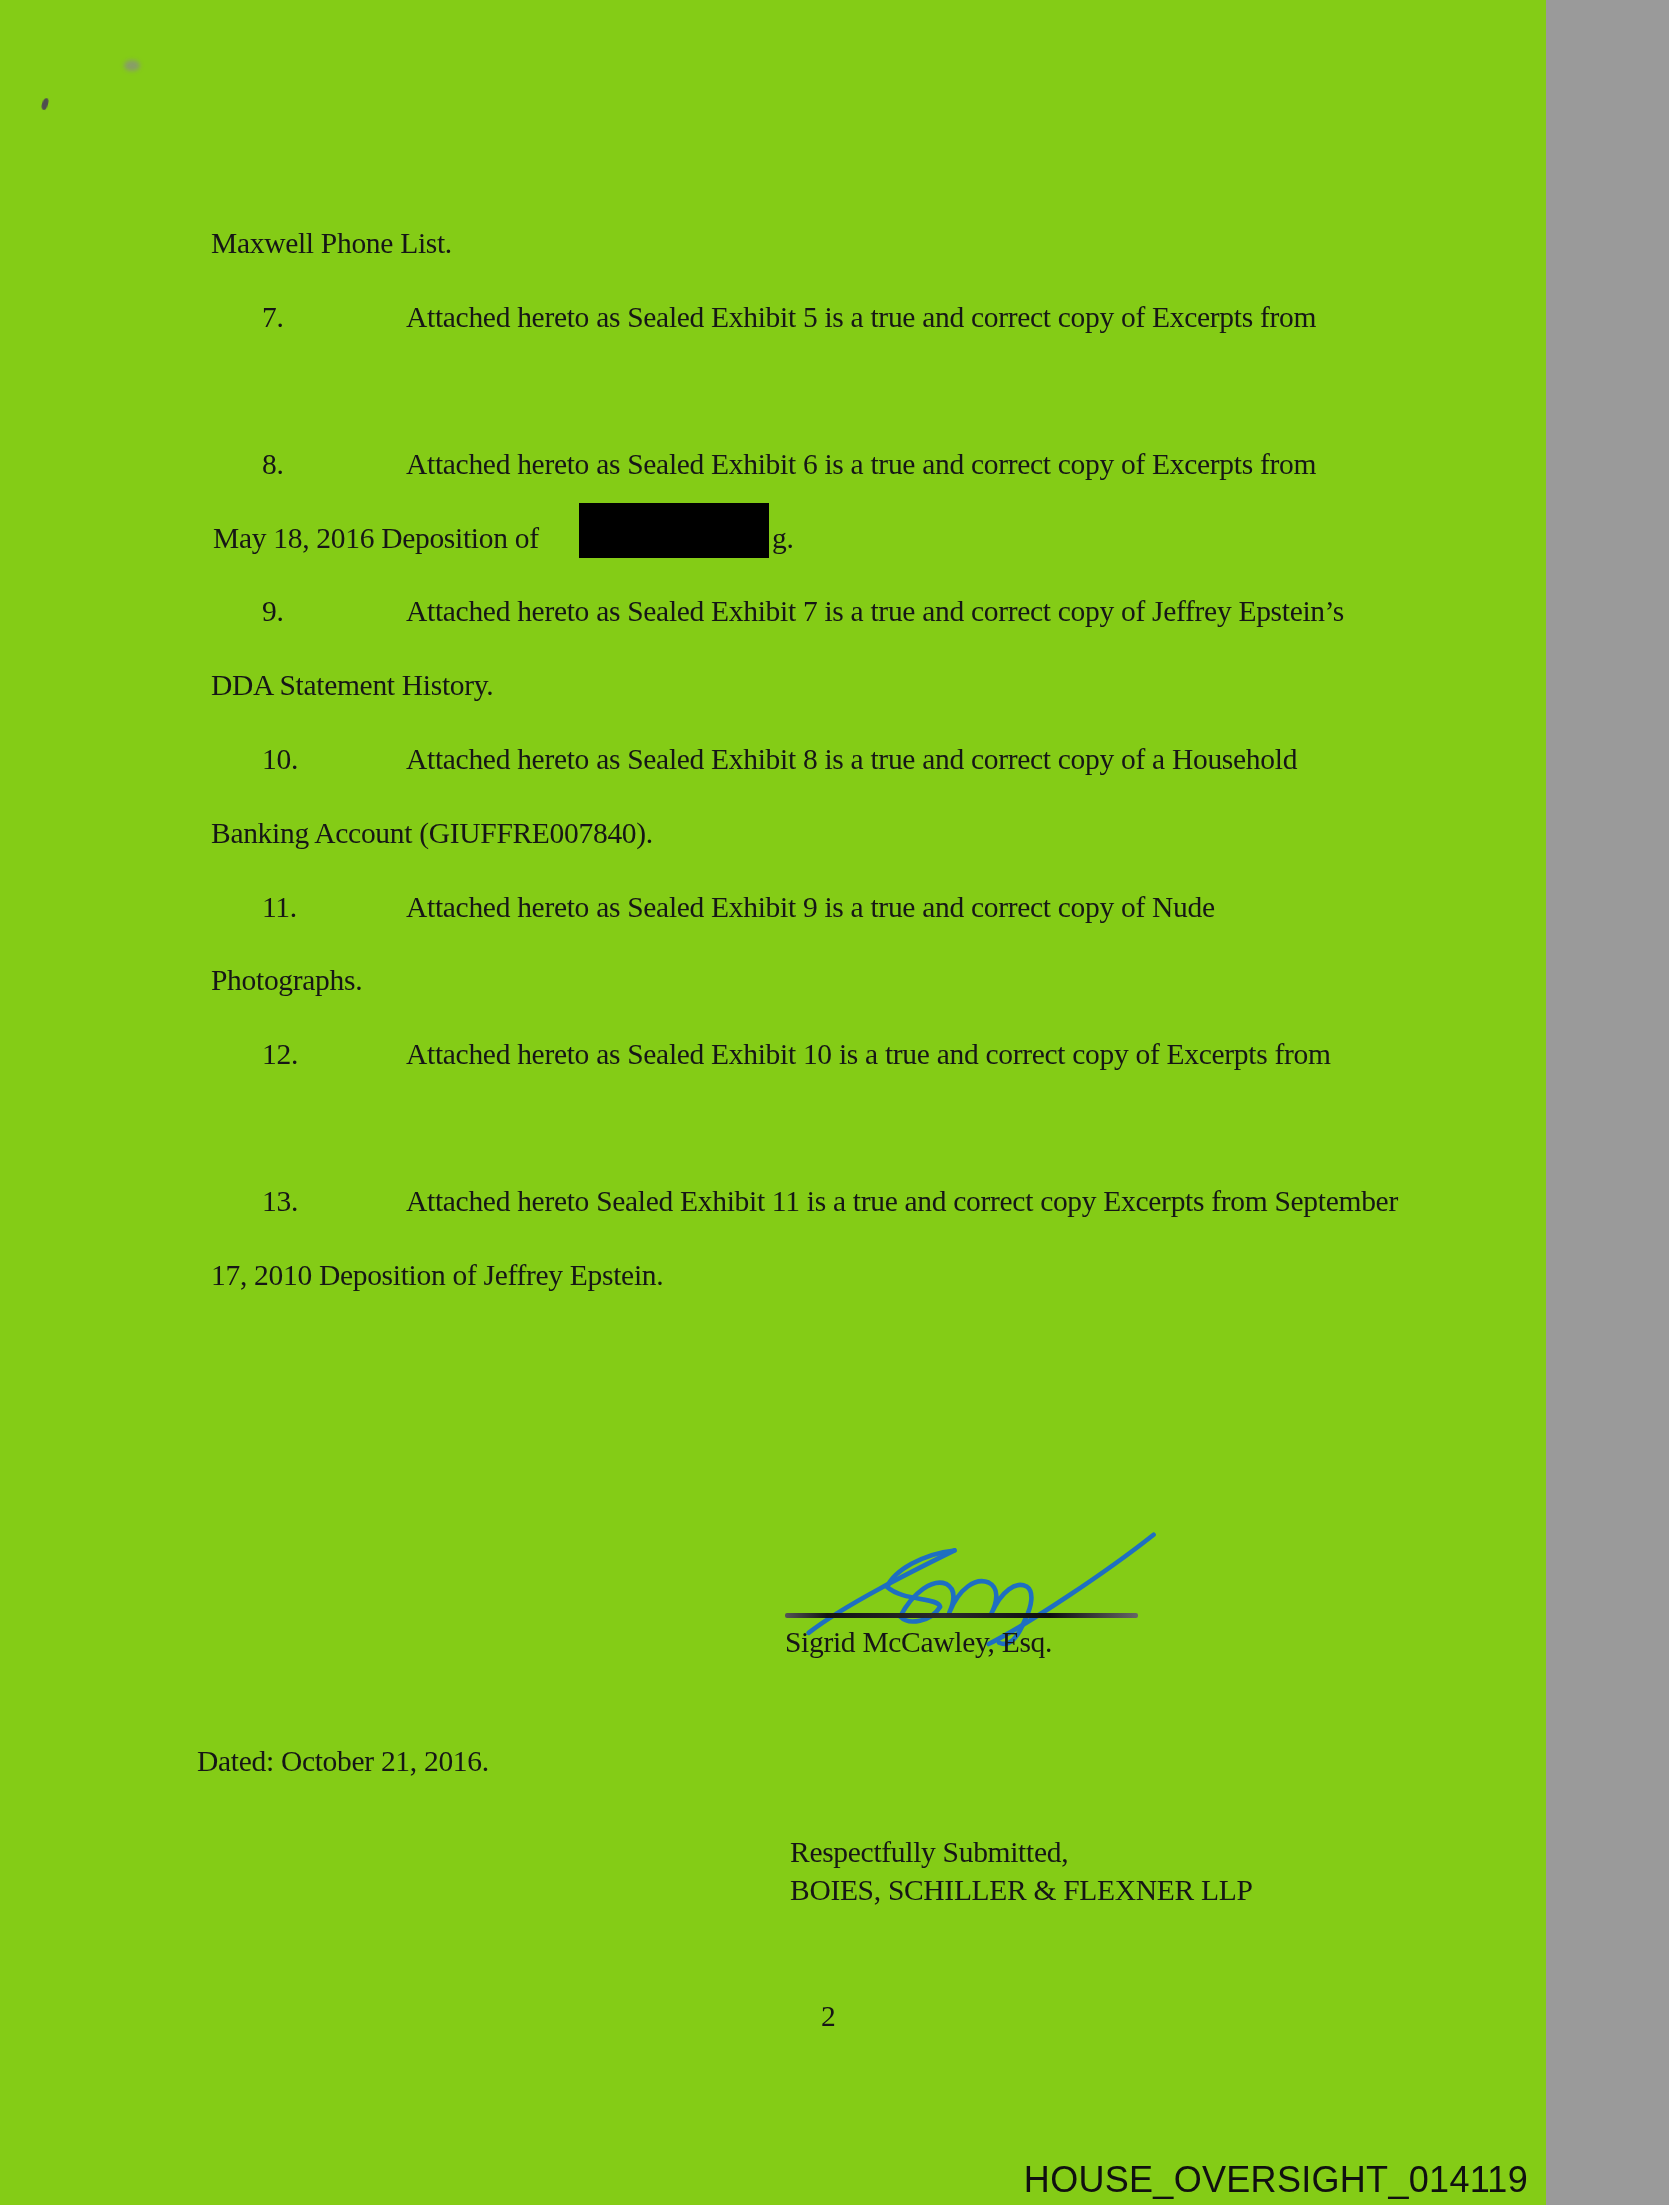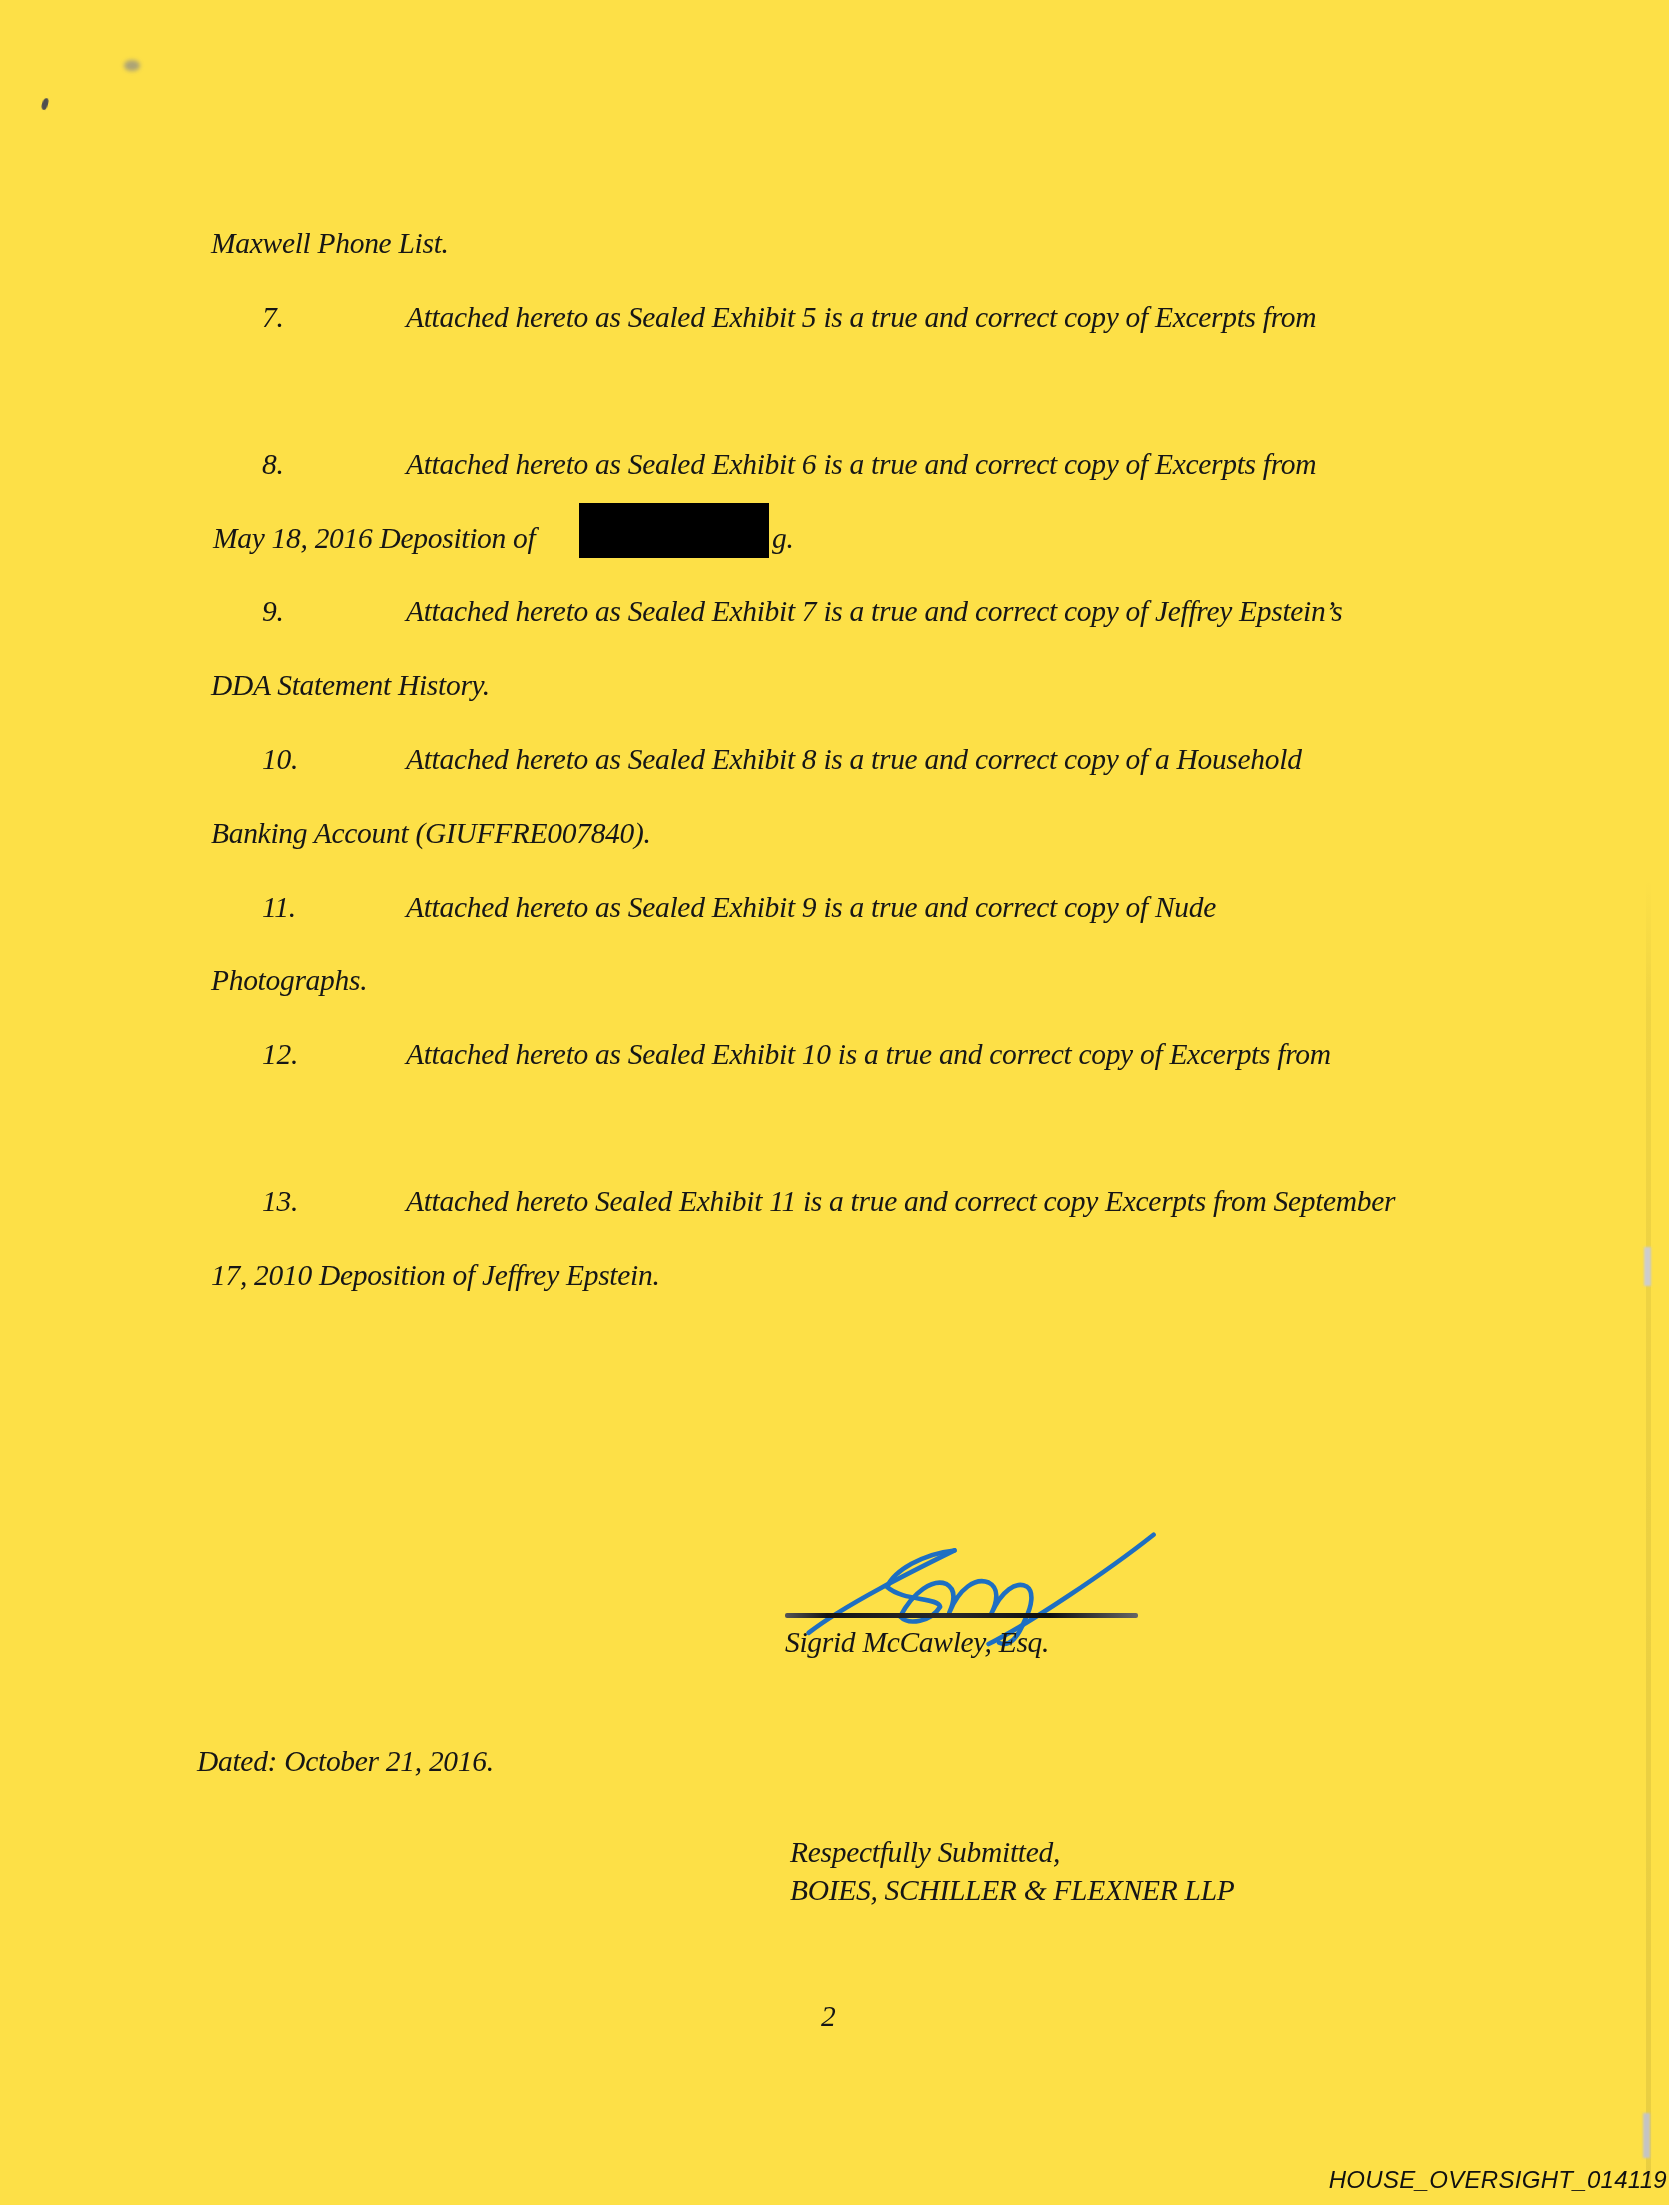--- a/index.html
+++ b/index.html
@@ -1,44 +1,43 @@
 <!DOCTYPE html>
 <html style="font-size:10.5px"><head>
 <meta charset="utf-8">
 <style>
   html,body{margin:0;padding:0;background:#9a9a9a;}
   #page{
     position:relative;
-    width:1669px;height:2205px;
-    background:#fde047;
+    width:1546px;height:2205px;
+    background:#84cc16;
     overflow:hidden;
     font-family:"Liberation Serif","DejaVu Serif",serif;
     color:#161616;
-    font-style:italic;
   }
   .ln{
     position:absolute;
     white-space:nowrap;
     font-size:29.5px;
     line-height:31px;
     letter-spacing:-0.3px;
     color:#161616;
   }
   .num,.txt,.after{position:absolute;top:0;white-space:nowrap;}
   .redact{position:absolute;background:#000;}
   .sig-rule{
     position:absolute;left:785px;top:1613px;width:353px;height:4.6px;
     background:linear-gradient(90deg,#555 0%,#141414 12%,#2a2a2a 45%,#0e0e0e 75%,#666 100%);
     border-radius:2px;
   }
   .sig-svg{position:absolute;left:766px;top:1513px;}
   .stamp{
-    position:absolute;right:2px;top:2160px;
+    position:absolute;right:18px;top:2160px;
     font-family:"Liberation Sans","DejaVu Sans",sans-serif;
-    font-size:24px;line-height:39px;letter-spacing:0.3px;color:#101010;
+    font-size:36px;line-height:39px;letter-spacing:0.3px;color:#101010;
     white-space:nowrap;
   }
   .pagenum{position:absolute;left:821px;top:2001px;font-size:29.5px;}
   
   .smudge1{
     position:absolute;left:124px;top:60px;width:15.7px;height:10.5px;
     background:#8a8a8a;border-radius:50%;filter:blur(2px);opacity:.7;
   }
   .smudge2{
     position:absolute;left:42px;top:98px;width:5.9px;height:11.8px;

